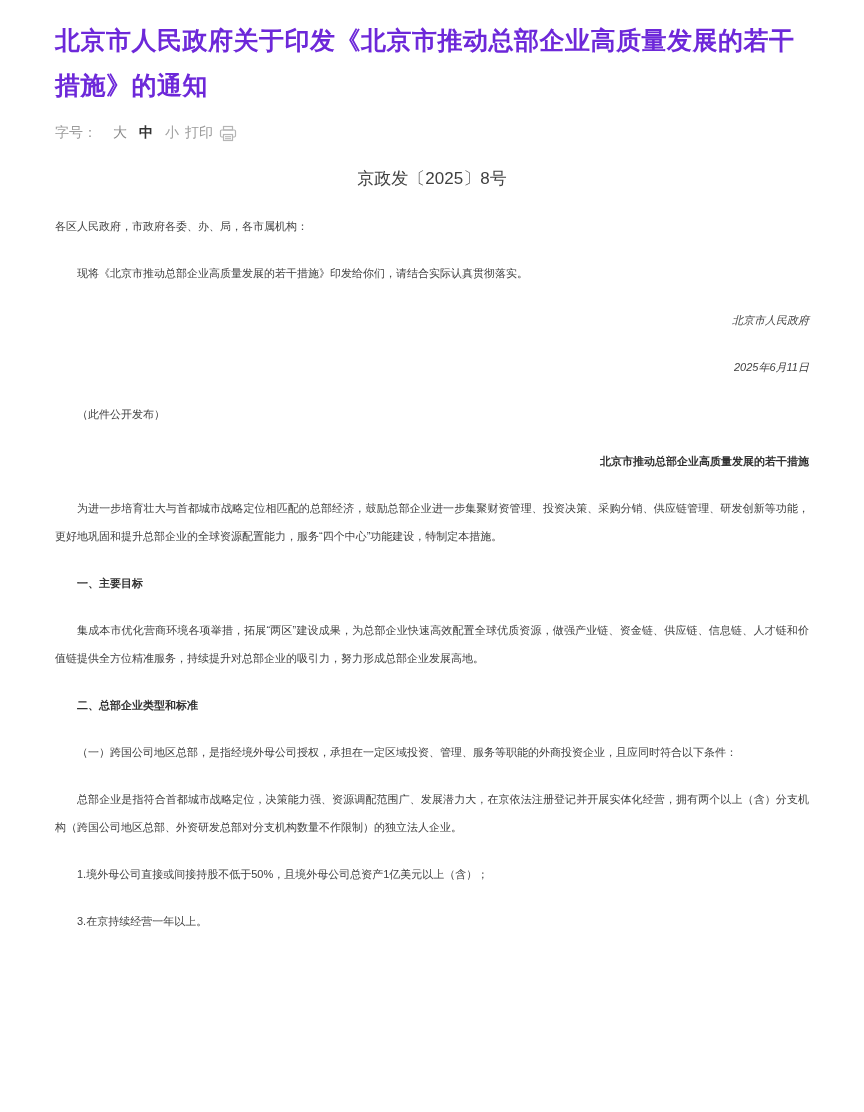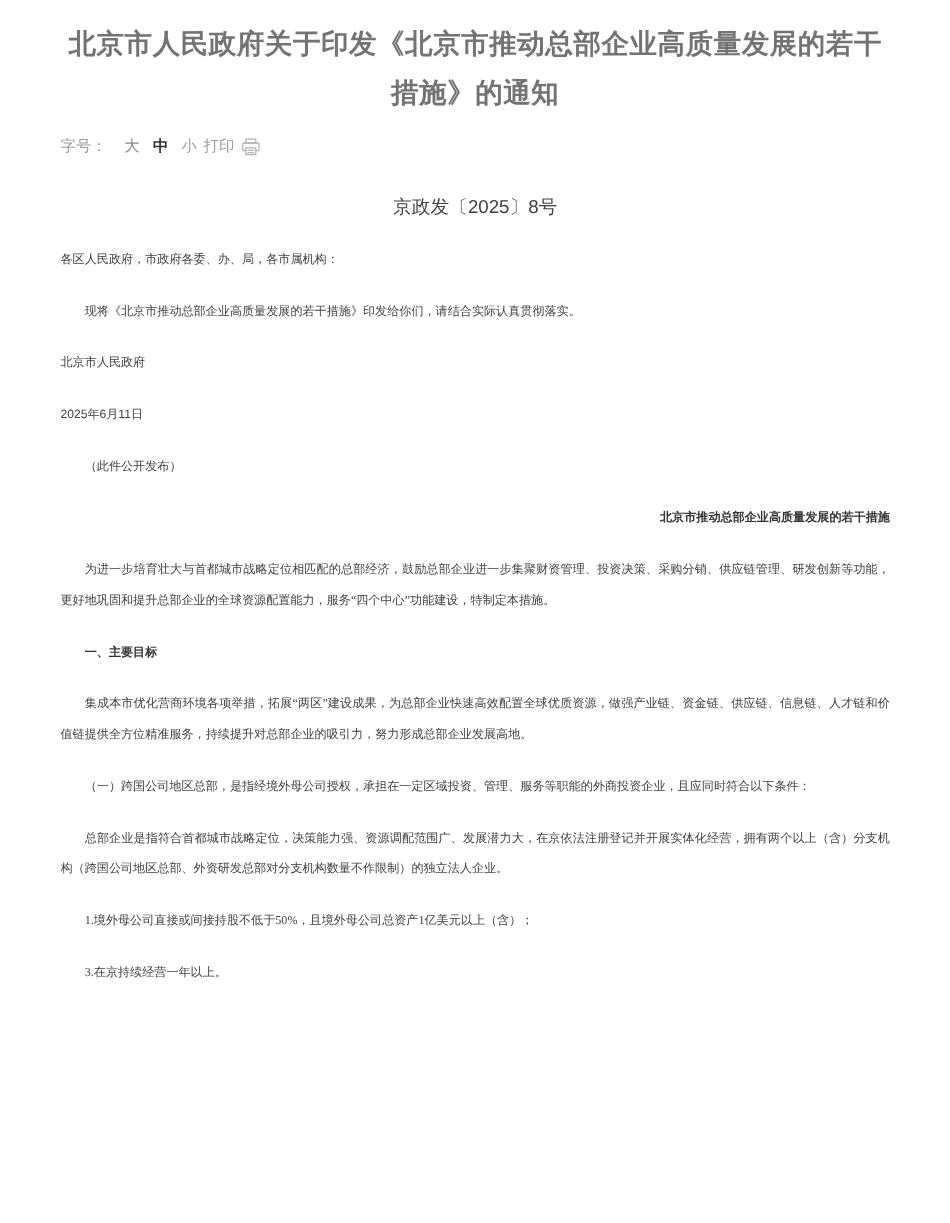--- a/index.html
+++ b/index.html
@@ -14,22 +14,22 @@
     margin: 0 auto;
     background: #ffffff;
     padding: 18px 55px 20px 55px;
     overflow: hidden;
   }
   .doc-title {
     margin: 0;
     font-size: 25px;
     line-height: 45px;
     font-weight: bold;
-    color: #737373;
-    text-align: center;
+    color: #6d28d9;
+    text-align: left;
     letter-spacing: 0.5px;
   }
   .toolbar {
     margin-top: 12px;
     height: 26px;
     display: flex;
     justify-content: flex-start;
     align-items: center;
     font-size: 14px;
     color: #999999;
@@ -48,40 +48,40 @@
   .size-opt.small { color: #a0a0a0; }
   .print-btn {
     display: inline-flex;
     align-items: center;
     cursor: pointer;
     color: #9b9b9b;
   }
   .print-btn .p-label { margin-right: 6px; }
   .printer-icon { display: inline-flex; align-items: center; }
   .doc-number {
-    margin: 29px 0 19px 0;
+    margin: 19px 0 19px 0;
     font-size: 17px;
     line-height: 28px;
     text-align: center;
     color: #404040;
   }
   .para {
     margin: 19px 0;
     font-size: 11px;
     line-height: 28px;
     color: #404040;
     text-align: justify;
   }
   .indent { text-indent: 2em; }
-  .right { text-align: left; }
+  .right { text-align: right; font-style: italic; }
   .center { text-align: right; }
   .bold { font-weight: bold; color: #333333; }
   .heading { font-weight: bold; color: #333333; }
   
-  .body-para { line-height: 28px; font-family: Liberation Serif, serif; }
+  .body-para { line-height: 28px; }
 </style>
 </head>
 <body>
 
 <div class="page">
 
   <h1 class="doc-title">北京市人民政府关于印发《北京市推动总部企业高质量发展的若干措施》的通知</h1>
 
   <div class="toolbar">
     <span class="fs-label">字号：</span>
@@ -113,19 +113,20 @@
   <p class="para right">2025年6月11日</p>
 
   <p class="para indent">（此件公开发布）</p>
 
   <p class="para center bold">北京市推动总部企业高质量发展的若干措施</p>
 
   <div>
       <p class="para body-para indent">为进一步培育壮大与首都城市战略定位相匹配的总部经济，鼓励总部企业进一步集聚财资管理、投资决策、采购分销、供应链管理、研发创新等功能，更好地巩固和提升总部企业的全球资源配置能力，服务“四个中心”功能建设，特制定本措施。</p>
       <p class="para body-para indent heading">一、主要目标</p>
       <p class="para body-para indent">集成本市优化营商环境各项举措，拓展“两区”建设成果，为总部企业快速高效配置全球优质资源，做强产业链、资金链、供应链、信息链、人才链和价值链提供全方位精准服务，持续提升对总部企业的吸引力，努力形成总部企业发展高地。</p>
+      <p class="para body-para indent heading">二、总部企业类型和标准</p>
       <p class="para body-para indent">（一）跨国公司地区总部，是指经境外母公司授权，承担在一定区域投资、管理、服务等职能的外商投资企业，且应同时符合以下条件：</p>
       <p class="para body-para indent">总部企业是指符合首都城市战略定位，决策能力强、资源调配范围广、发展潜力大，在京依法注册登记并开展实体化经营，拥有两个以上（含）分支机构（跨国公司地区总部、外资研发总部对分支机构数量不作限制）的独立法人企业。</p>
       <p class="para body-para indent">1.境外母公司直接或间接持股不低于50%，且境外母公司总资产1亿美元以上（含）；</p>
       <p class="para body-para indent">3.在京持续经营一年以上。</p>
     </div>
 
 </div>
 
 </body></html>

